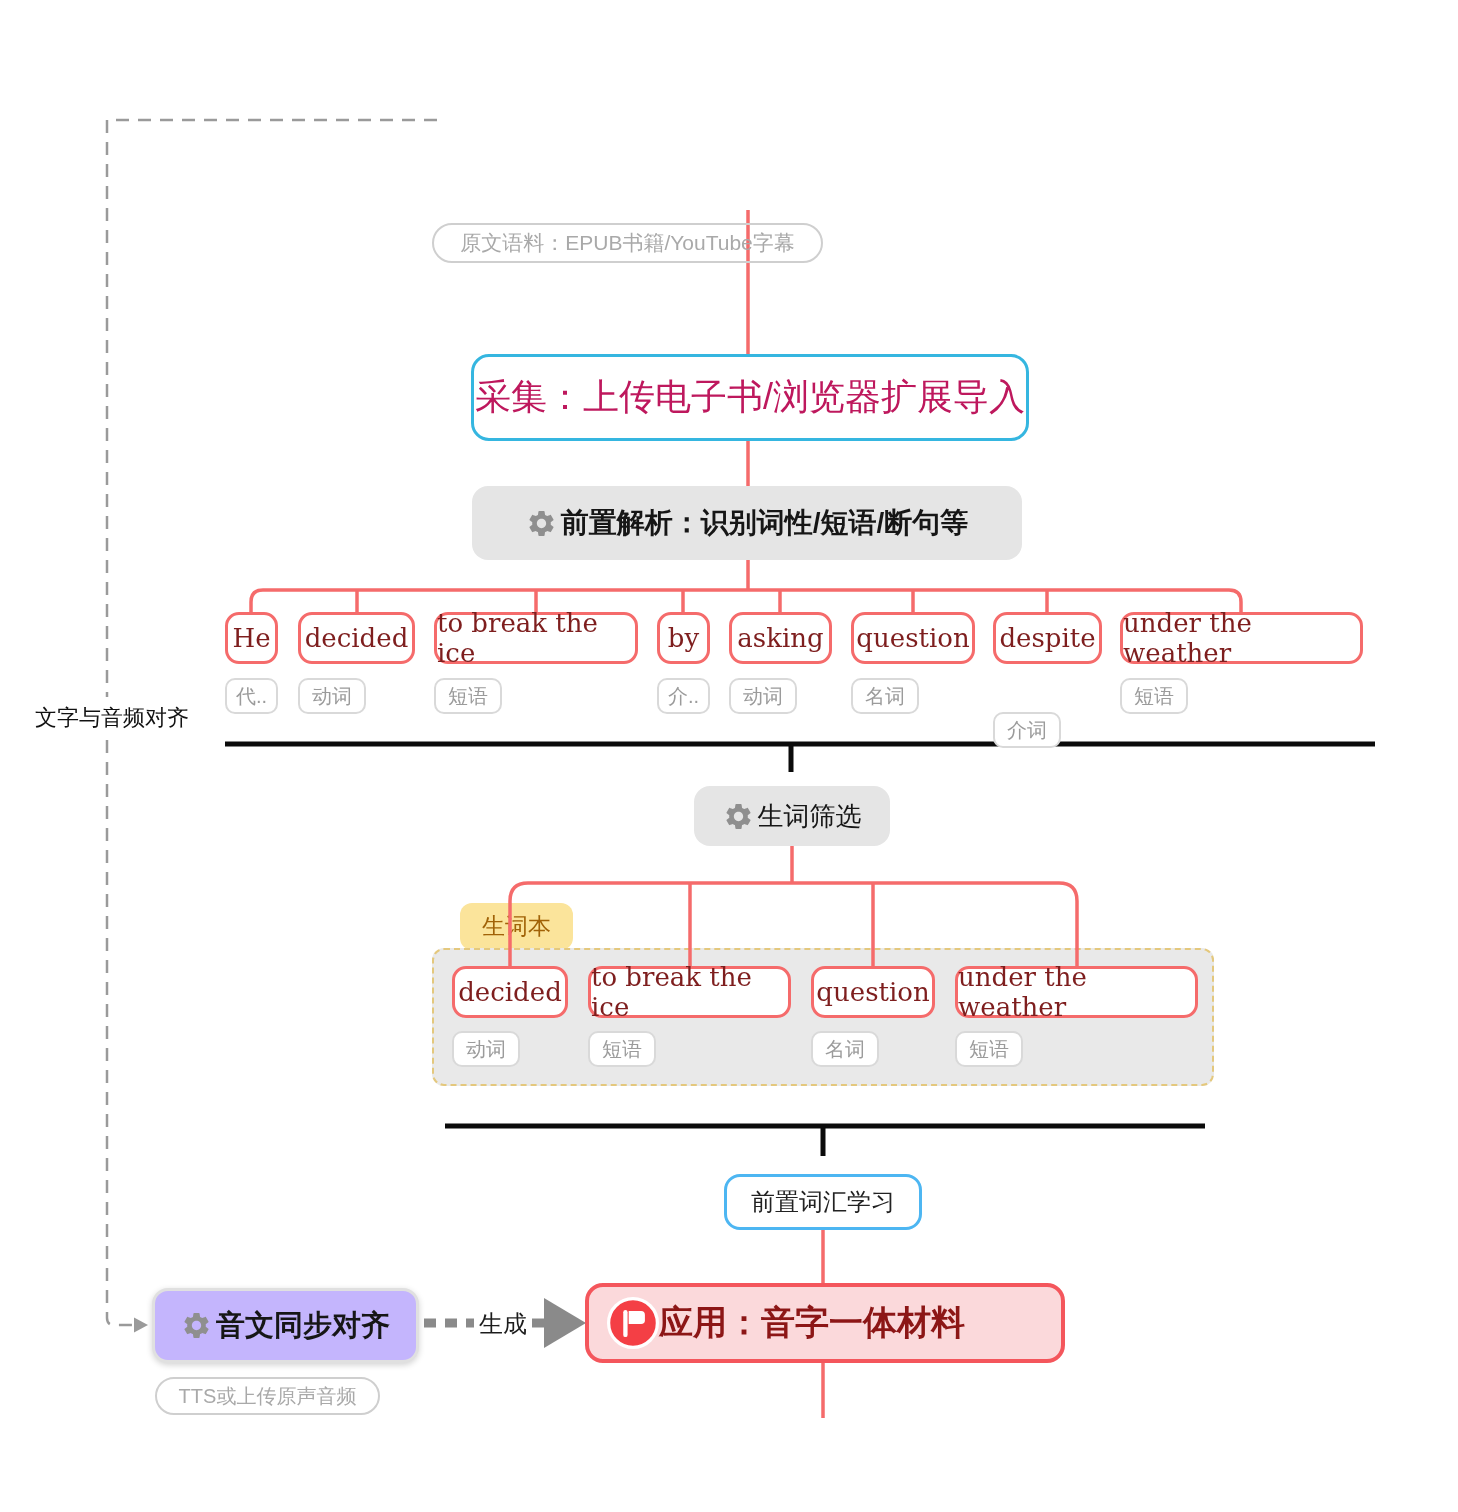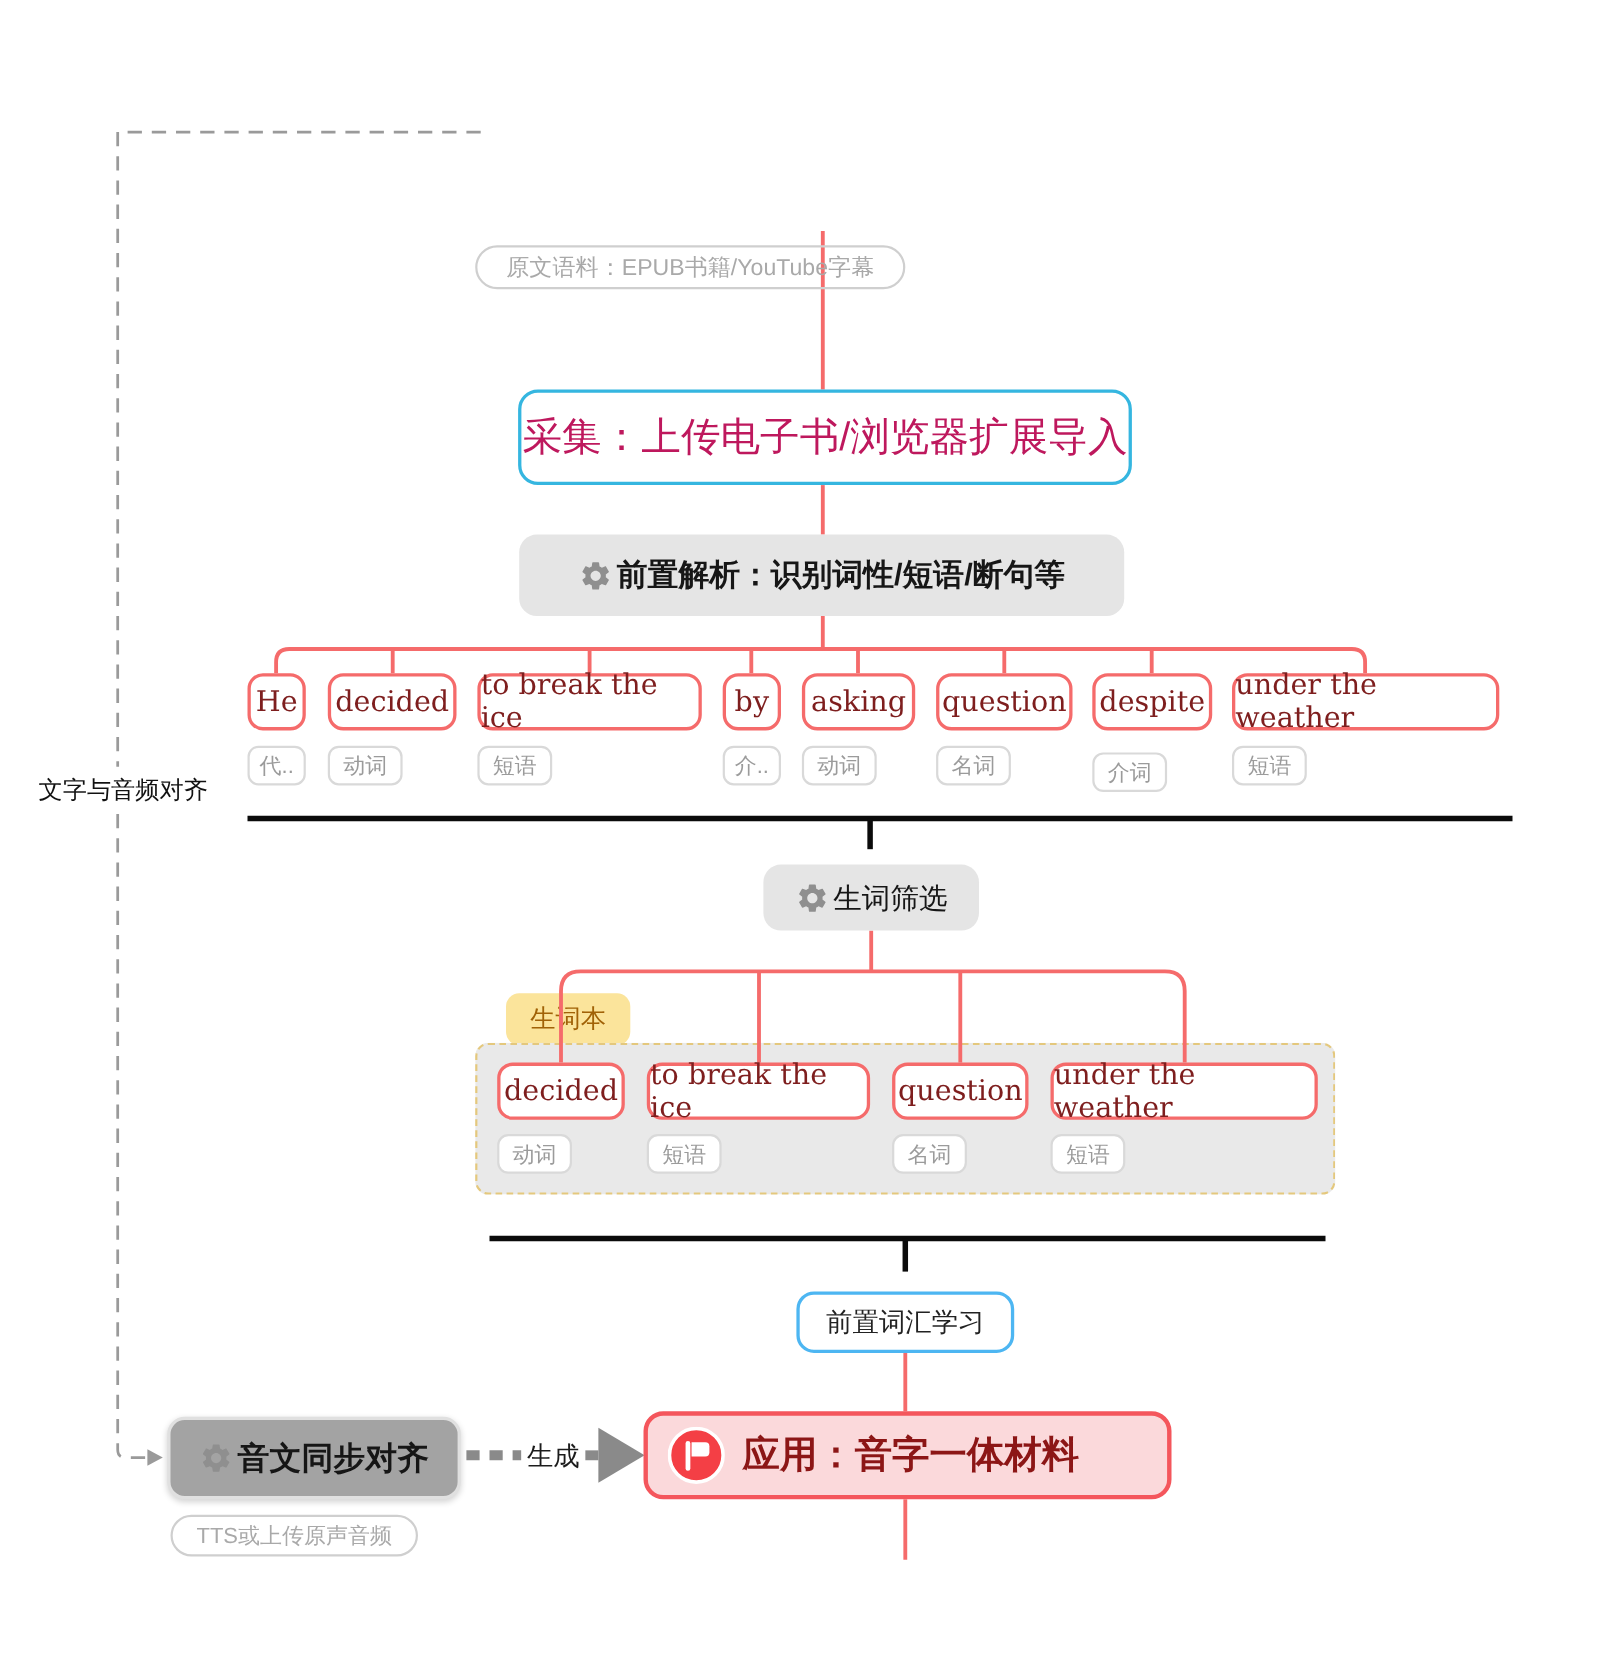--- a/index.html
+++ b/index.html
@@ -15,25 +15,25 @@
   .collect-box{border:3.5px solid #35b6e0;border-radius:18px;background:#fff;font-size:36px;color:#be185d;}
   .step-orange{background:#e5e5e5;border-radius:16px;color:#161616;}
   .bold{font-weight:bold;}
   .word{border:3.5px solid #f56b6b;border-radius:14px;background:#fff;
         font-family:"DejaVu Serif","Liberation Serif",serif;font-size:26px;color:#7e1e1e;}
   .pos{border:2px solid #d9d9d9;border-radius:10px;background:#fff;color:#9b9b9b;font-size:20px;}
   .side-label{font-size:22px;color:#111;background:#fff;}
   .wb-tab{background:#fbe49b;border-radius:12px;font-size:23px;color:#a16207;}
   .wb-container{background:#e9e9e9;border:2.5px dashed #e4c87d;border-radius:12px;}
   .blue-box{border:3.5px solid #4db6f2;border-radius:16px;background:#fff;font-size:24px;color:#222;}
-  .align-box{background:#a3a3a3;border:3px solid #e0e0e0;border-radius:16px;
+  .align-box{background:#c4b5fd;border:3px solid #e0e0e0;border-radius:16px;
              box-shadow:0 2px 6px rgba(0,0,0,.18);color:#161616;font-size:29px;}
   .gen-label{font-size:24px;color:#1c1c1c;background:#fff;}
   .apply-box{background:#fbd9db;border:4px solid #f4565c;border-radius:18px;
-             color:#8c1616;font-size:34px;font-weight:bold;gap:16px;padding-left:18px;justify-content:flex-start;}
+             color:#8c1616;font-size:34px;font-weight:bold;padding-left:18px;justify-content:flex-start;}
   .review-box{border:3.5px solid #4db6f2;border-radius:24px;background:#fff;font-size:24px;color:#8c2424;}
   .gear{width:31px;height:31px;margin-right:4px;flex:0 0 auto;}
   svg.net{position:absolute;left:0;top:0;}
 </style>
 </head>
 <body>
 
 <div id="canvas">
 
   <div class="abs flex wb-tab" style="left:460px;top:903px;width:113px;height:47px">生词本</div>
@@ -101,21 +101,21 @@
   <div class="abs flex word" style="left:851px;top:612px;width:124px;height:52px">question</div>
   <div class="abs flex word" style="left:993px;top:612px;width:109px;height:52px">despite</div>
   <div class="abs flex word" style="left:1120px;top:612px;width:243px;height:52px">under the weather</div>
 
   <div class="abs flex pos" style="left:225px;top:678px;width:53px;height:36px">代..</div>
   <div class="abs flex pos" style="left:298px;top:678px;width:68px;height:36px">动词</div>
   <div class="abs flex pos" style="left:434px;top:678px;width:68px;height:36px">短语</div>
   <div class="abs flex pos" style="left:657px;top:678px;width:53px;height:36px">介..</div>
   <div class="abs flex pos" style="left:729px;top:678px;width:68px;height:36px">动词</div>
   <div class="abs flex pos" style="left:851px;top:678px;width:68px;height:36px">名词</div>
-  <div class="abs flex pos" style="left:993px;top:684px;width:68px;height:36px">介词</div>
+  <div class="abs flex pos" style="left:993px;top:712px;width:68px;height:36px">介词</div>
   <div class="abs flex pos" style="left:1120px;top:678px;width:68px;height:36px">短语</div>
 
   <div class="abs flex side-label" style="left:25px;top:703px;width:174px;height:30px">文字与音频对齐</div>
 
   <div class="abs flex step-orange" style="left:694px;top:786px;width:196px;height:60px;font-size:26px">
     <svg class="gear" viewBox="0 0 24 24">
         <path fill="#8f8f8f" d="M19.14 12.94c.04-.3.06-.61.06-.94 0-.32-.02-.64-.07-.94l2.03-1.58c.18-.14.23-.41.12-.61l-1.92-3.32c-.12-.22-.37-.29-.59-.22l-2.39.96c-.5-.38-1.03-.7-1.62-.94L14.4 2.81c-.04-.24-.24-.41-.48-.41h-3.84c-.24 0-.43.17-.47.41L9.25 5.35c-.59.24-1.13.57-1.62.94l-2.39-.96c-.22-.08-.47 0-.59.22L2.74 8.87c-.12.21-.08.47.12.61l2.03 1.58c-.05.3-.09.63-.09.94s.02.64.07.94l-2.03 1.58c-.18.14-.23.41-.12.61l1.92 3.32c.12.22.37.29.59.22l2.39-.96c.5.38 1.03.7 1.62.94l.36 2.54c.05.24.24.41.48.41h3.84c.24 0 .44-.17.47-.41l.36-2.54c.59-.24 1.13-.56 1.62-.94l2.39.96c.22.08.47 0 .59-.22l1.92-3.32c.12-.22.07-.47-.12-.61l-2.01-1.58zM12 15.6c-1.98 0-3.6-1.62-3.6-3.6s1.62-3.6 3.6-3.6 3.6 1.62 3.6 3.6-1.62 3.6-3.6 3.6z"></path>
       </svg>
     <span>生词筛选</span>
   </div>

